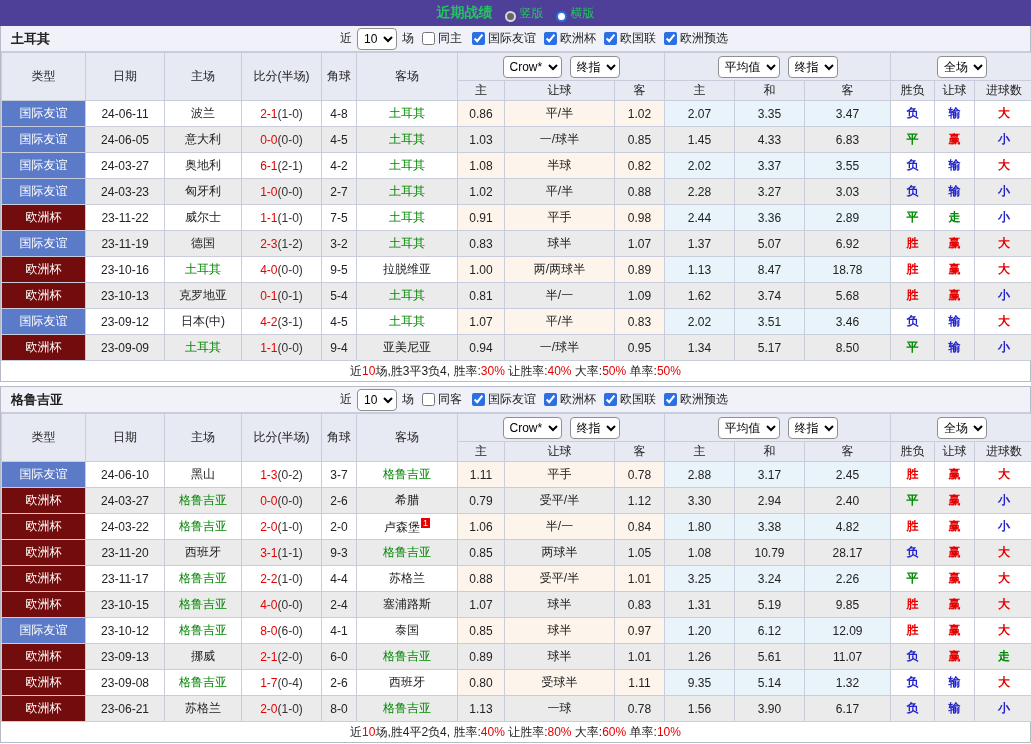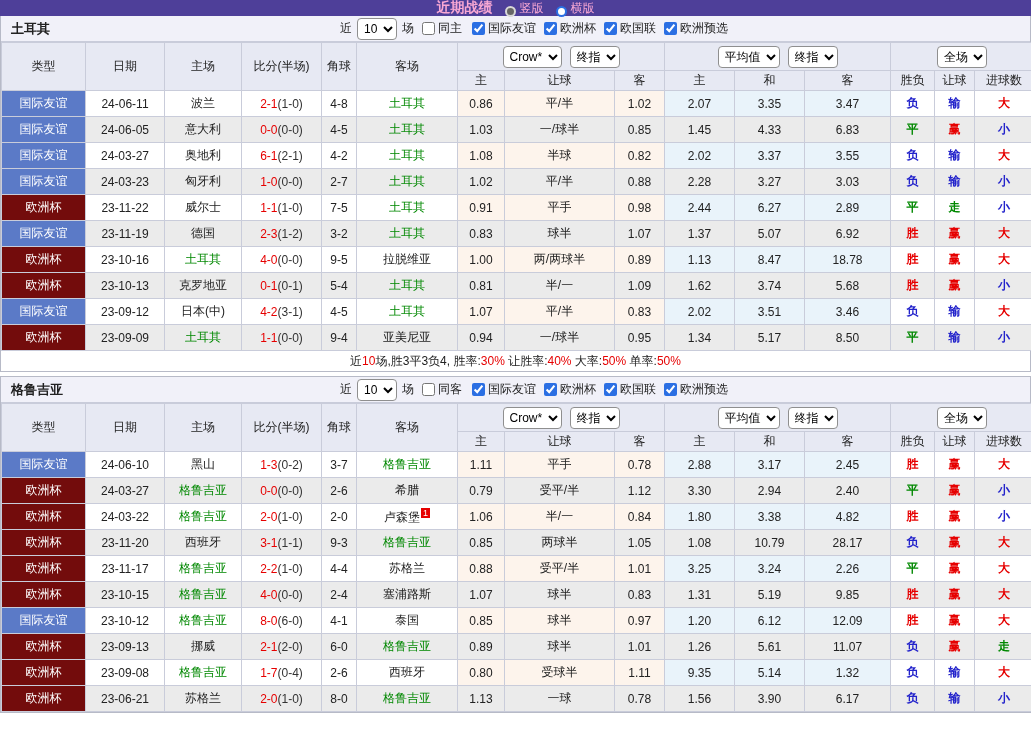--- a/index.html
+++ b/index.html
@@ -2,21 +2,21 @@
 <html><head>
 <meta charset="utf-8">
 <style>
   :root{
     --topbar:#4e3f99; --red:#e60000; --green:#008800; --blue:#2323cb; --dark:#222;
     --typeblue:#5b7ac7; --typemaroon:#730c0c; --headerbg:#e7e9f3; --rowalt:#ebebeb;
     --crowtint:#fdf4ec; --avgtint:#e9f3fa; --border:#c9ccda; --sectionbg:#f1f1f9;
   }
   *{box-sizing:border-box}
   body{margin:0;width:1031px;background:#fff;font-family:"Liberation Sans",sans-serif;font-size:12px;color:var(--dark)}
-  .topbar{height:16px;background:var(--topbar);display:flex;align-items:center;justify-content:center;gap:12px;color:#f9a8d4}
+  .topbar{height:26px;background:var(--topbar);display:flex;align-items:center;justify-content:center;gap:12px;color:#22c55e}
   .topbar-title{font-weight:bold;font-size:14px}
   .radio{display:inline-flex;align-items:flex-end;gap:4px;cursor:pointer}
   .radio-circle{width:11px;height:11px;border-radius:50%;display:inline-block}
   .radio-circle.checked{background:#666;border:2px solid #d8d8d8}
   .radio-circle.unchecked{background:#fff;border:2px solid #2b6fe3}
   .section{border:1px solid #b7bac7;border-top:none}
   .section + .section{margin-top:4px;border-top:1px solid #b7bac7}
   .section-bar{height:26px;background:var(--sectionbg);display:flex;align-items:center;padding:0 10px;border-bottom:1px solid var(--border)}
   .team-name{font-weight:bold;font-size:13px}
   .filters{margin-left:auto;margin-right:292px;display:flex;align-items:center;gap:2px;white-space:nowrap}
@@ -209,21 +209,21 @@
           <td class="type maroon">欧洲杯</td>
           <td>23-11-22</td>
           <td>威尔士</td>
           <td><span class="sc">1-1</span><span class="half">(1-0)</span></td>
           <td>7-5</td>
           <td class="tgreen">土耳其</td>
           <td class="crow">0.91</td>
           <td class="crow">平手</td>
           <td class="crow">0.98</td>
           <td class="avg">2.44</td>
-          <td class="avg">6.27</td>
+          <td class="avg">3.36</td>
           <td class="avg">2.89</td>
           <td class="flag txt-green">平</td>
           <td class="flag txt-green">走</td>
           <td class="flag txt-blue">小</td>
         </tr>
         <tr>
           <td class="type blue">国际友谊</td>
           <td>23-11-19</td>
           <td>德国</td>
           <td><span class="sc">2-3</span><span class="half">(1-2)</span></td>
@@ -553,13 +553,14 @@
           <td class="crow">0.78</td>
           <td class="avg">1.56</td>
           <td class="avg">3.90</td>
           <td class="avg">6.17</td>
           <td class="flag txt-blue">负</td>
           <td class="flag txt-blue">输</td>
           <td class="flag txt-blue">小</td>
         </tr>
       </tbody>
   </table>
+  <div class="summary"><span class="">近</span><span class="seg-red">10</span><span class="">场,胜4平2负4, 胜率:</span><span class="seg-red">40%</span><span class=""> 让胜率:</span><span class="seg-red">80%</span><span class=""> 大率:</span><span class="seg-red">60%</span><span class=""> 单率:</span><span class="seg-red">10%</span></div>
 </div>
 
 </body></html>

